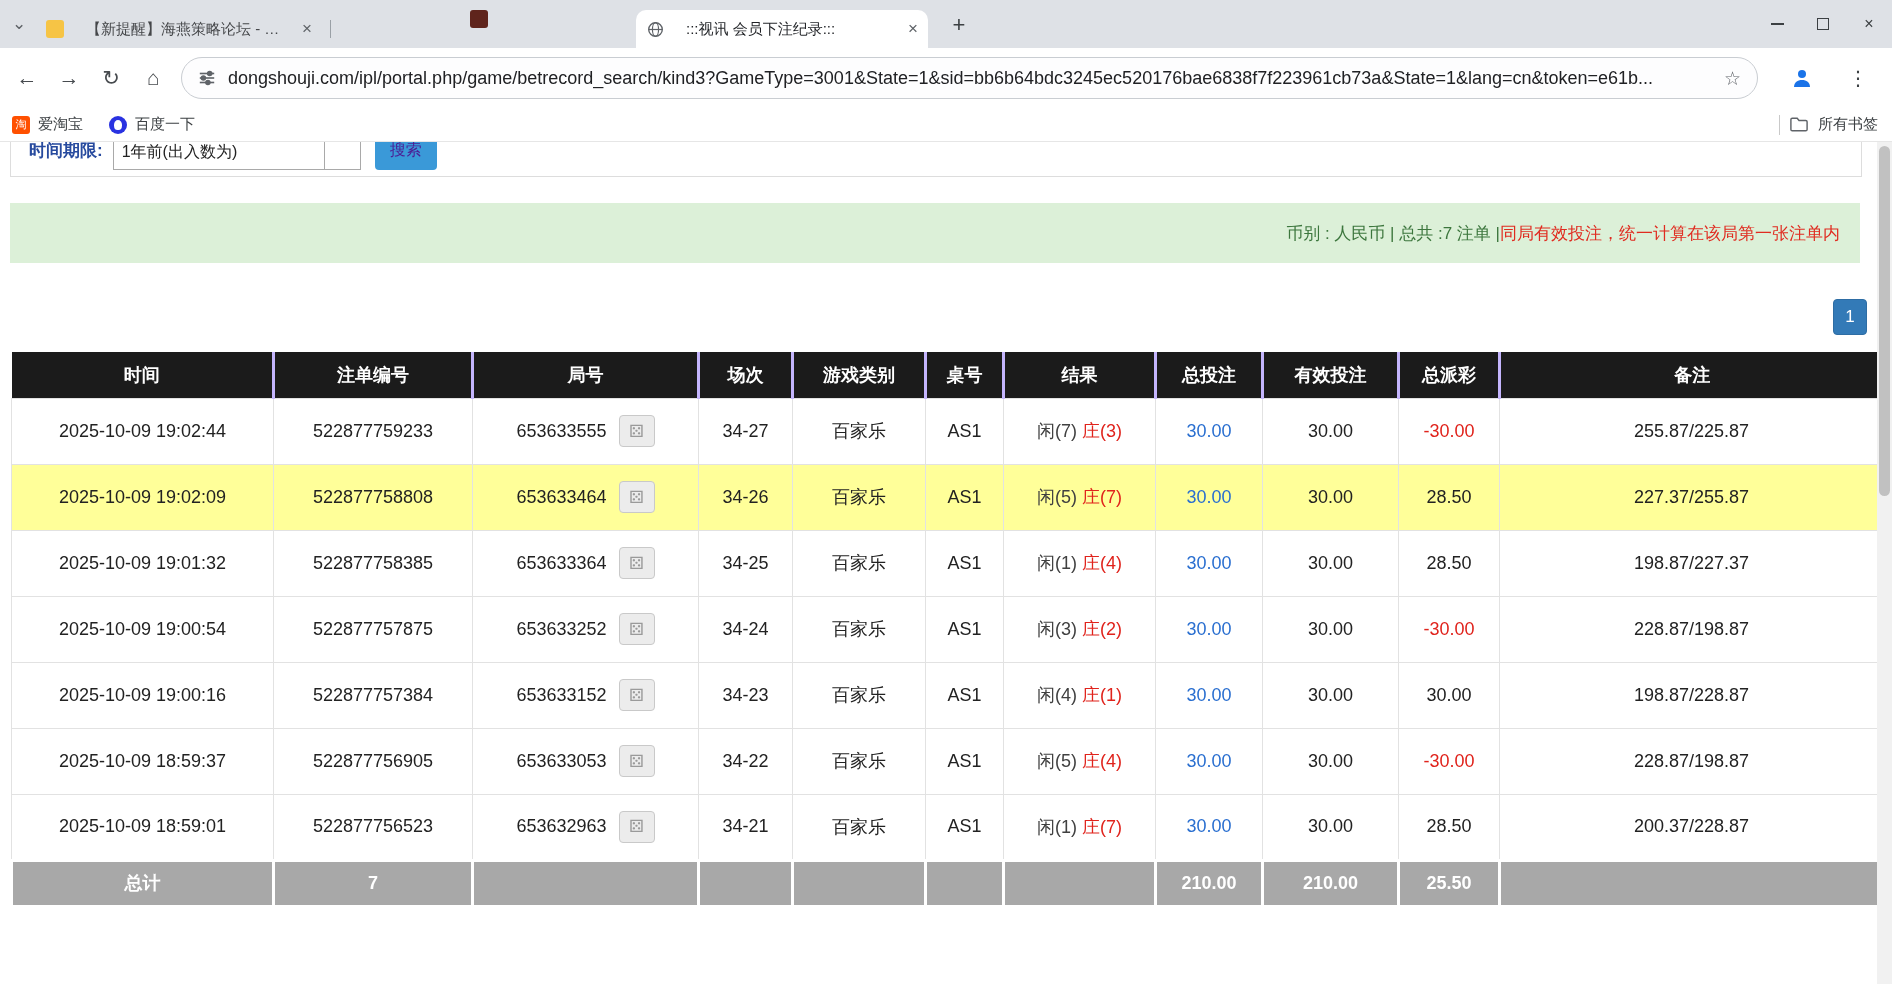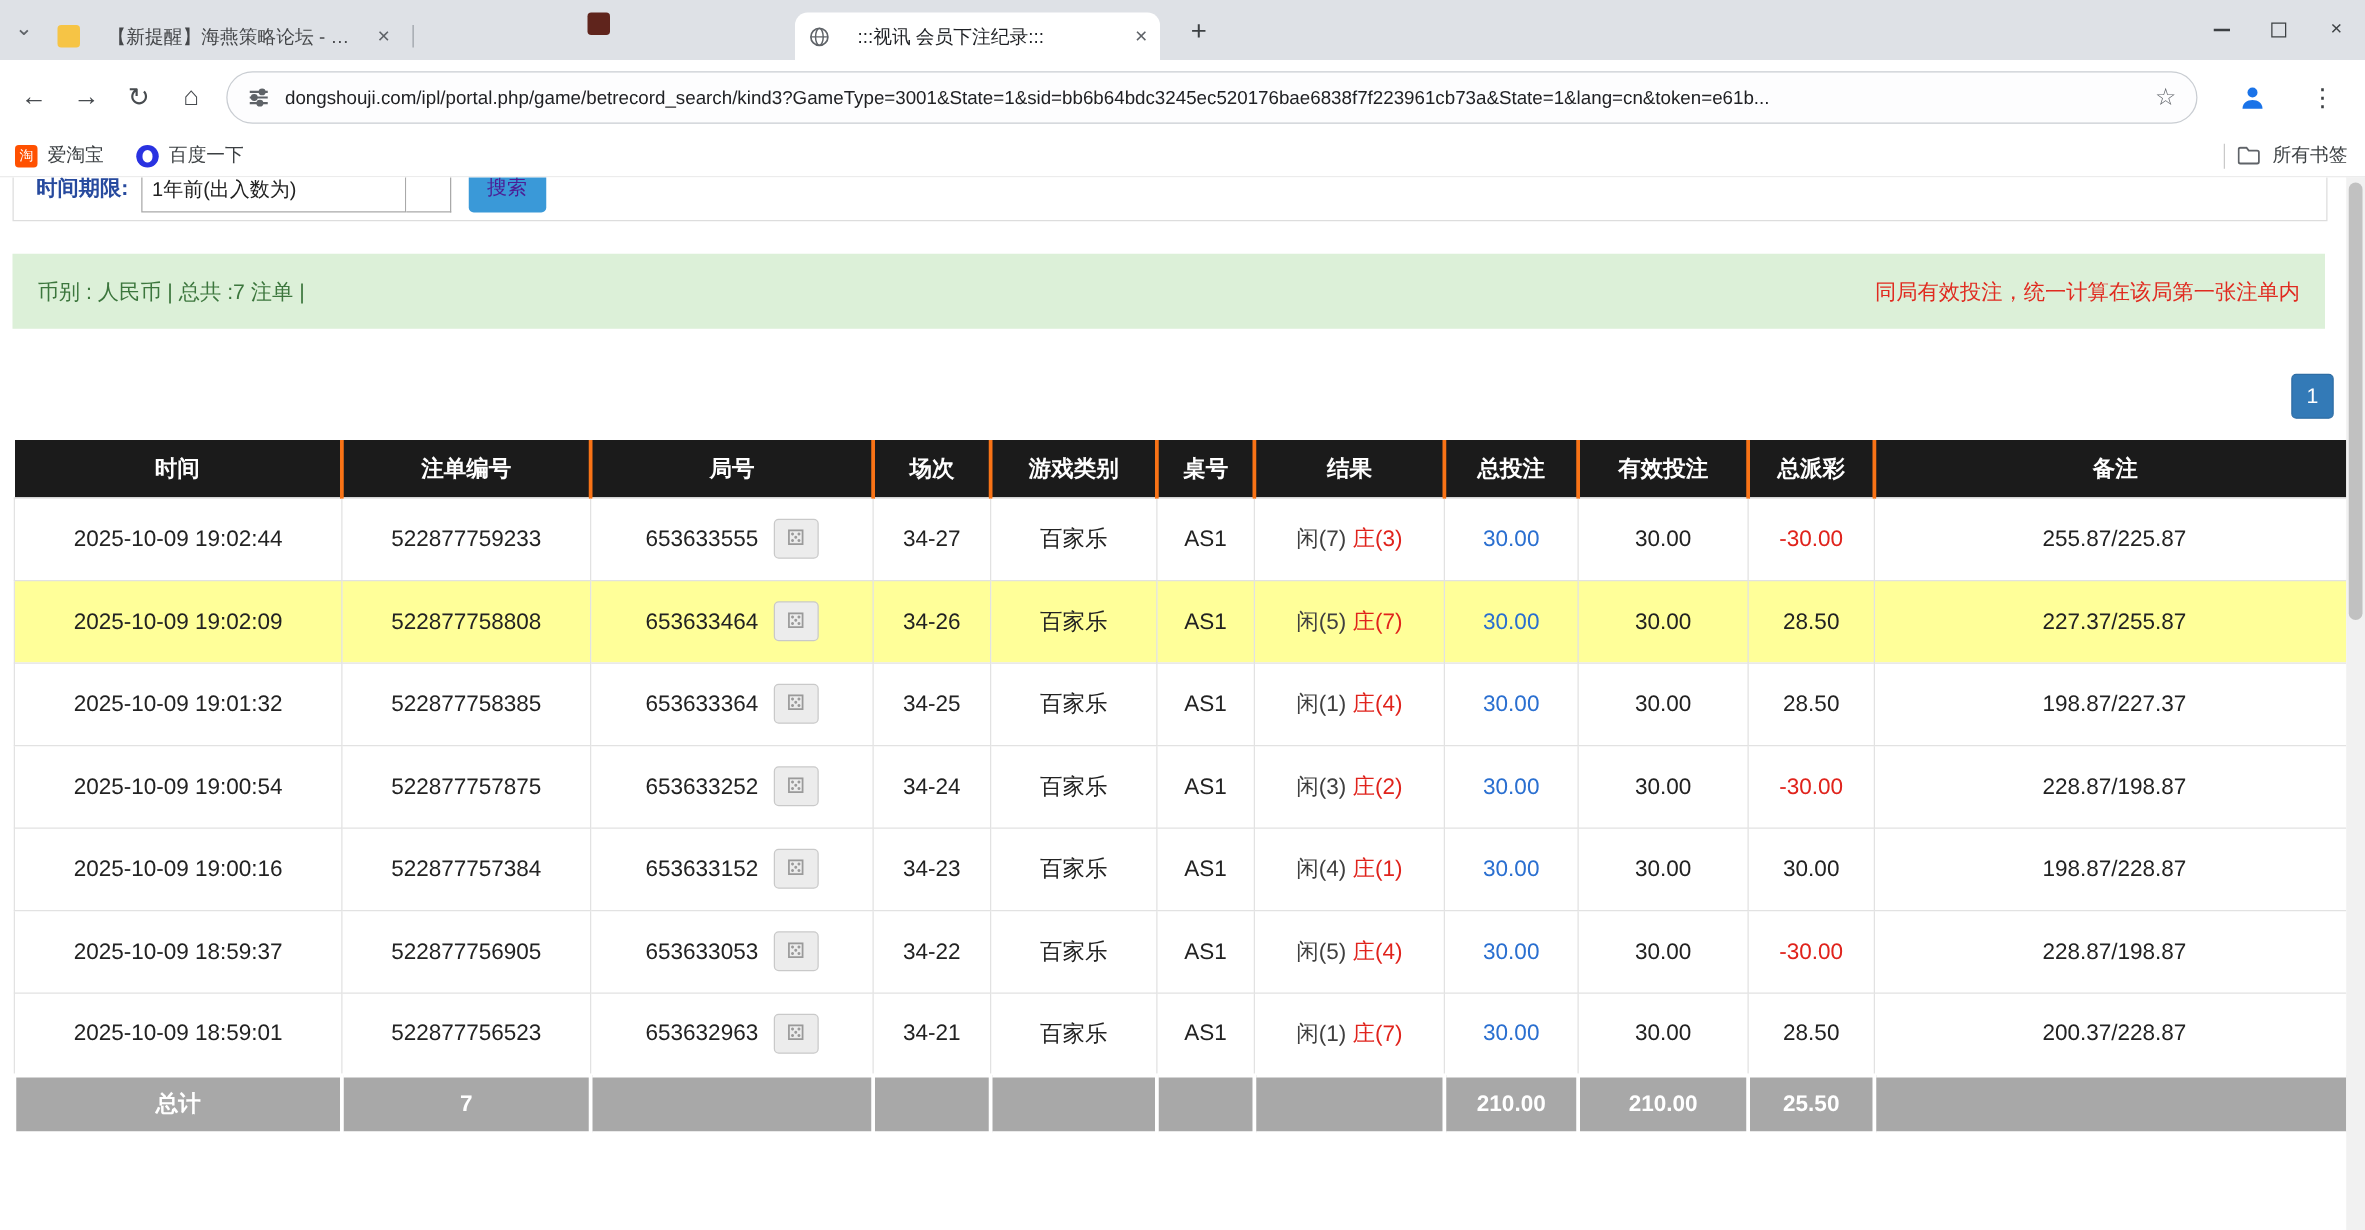--- a/index.html
+++ b/index.html
@@ -31,21 +31,21 @@
   .min-bar { width:13px; height:2px; background:#3c4043; display:inline-block; }
 
   
   .toolbar { position:absolute; top:48px; left:0; width:1892px; height:60px; background:#fff; }
   .nav-icons { position:absolute; left:6px; top:0; height:60px; display:flex; align-items:center; }
   .nav-btn { width:42px; height:42px; display:flex; align-items:center; justify-content:center;
     font-size:21px; color:#474b4f; border-radius:50%; }
   .omnibox { position:absolute; left:181px; top:9px; width:1577px; height:42px;
     border:1px solid #c9cdd2; border-radius:22px; background:#fdfdfe;
     display:flex; align-items:center; padding:0 16px; gap:12px; }
-  .omnibox .url { flex:1; font-size:15px; color:#202124; white-space:nowrap;
+  .omnibox .url { flex:1; font-size:18px; color:#202124; white-space:nowrap;
     overflow:hidden; text-overflow:ellipsis; }
   .omnibox .star { font-size:19px; color:#5f6368; flex:none; }
   .tune-icon svg { display:block; }
   .profile-btn { position:absolute; left:1786px; top:14px; width:32px; height:32px;
     display:flex; align-items:center; justify-content:center; }
   .menu-btn { position:absolute; left:1842px; top:12px; width:32px; height:36px;
     display:flex; align-items:center; justify-content:center; font-size:20px; color:#3c4043; }
 
   
   .bookmarks { position:absolute; top:108px; left:0; width:1892px; height:34px; background:#fff;
@@ -68,34 +68,34 @@
     border:1px solid #ddd; background:#fff; }
   .filter-row { position:absolute; left:18px; bottom:6px; display:flex; align-items:flex-end; }
   .filter-label { font-size:17px; font-weight:bold; color:#274a9e; margin-right:10px; padding-bottom:8px; }
   .filter-input { width:212px; height:36px; border:1px solid #a9a9a9; font-size:16px;
     padding:0 8px; color:#222; font-family:inherit; }
   .filter-addon { width:36px; height:36px; border:1px solid #a9a9a9; border-left:none; background:#fff; }
   .filter-btn { width:62px; height:40px; margin-left:14px; background:#3a99d8; border:none;
     border-radius:4px; color:#4c1d95; font-size:16px; font-family:inherit; }
 
   .summary-bar { position:absolute; top:61px; left:10px; width:1850px; height:60px;
-    background:#dcf0d8; display:flex; align-items:center; justify-content:space-between;
+    background:#dcf0d8; display:flex; align-items:center; justify-content:flex-end;
     padding:0 20px; }
   .summary-left { font-size:17px; color:#3c763d; }
   .summary-right { font-size:17px; color:#e02b20; }
 
   .page-btn { position:absolute; top:157px; left:1833px; width:34px; height:36px;
     background:#337ab7; border:1px solid #2e6da4; border-radius:4px; color:#fff;
     font-size:17px; display:flex; align-items:center; justify-content:center; }
 
   
   .table-wrap { position:absolute; top:210px; left:10px; width:1872px; }
   table { width:100%; border-collapse:collapse; table-layout:fixed; }
   thead th { background:#1b1b1b; color:#fff; font-weight:bold; font-size:18px;
-    height:46px; border-left:3px solid #f97316; text-align:center; }
+    height:46px; border-left:3px solid #c4b5fd; text-align:center; }
   thead th:first-child { border-left:none; }
   tbody td { height:66px; text-align:center; font-size:18px; color:#222;
     border:1px solid #e2e2e2; background:#fff; }
   tr.hl td { background:#ffff99; }
   tfoot td { background:#a8a8a8; color:#fff; font-weight:bold; font-size:18px;
     height:46px; border:3px solid #fff; text-align:center; }
   .round-wrap { display:inline-flex; align-items:center; gap:12px; }
   .img-btn { width:36px; height:32px; background:#ececec; border:1px solid #c9c9c9;
     border-radius:4px; display:inline-flex; align-items:center; justify-content:center;
     font-size:17px; color:#9a9a9a; }

